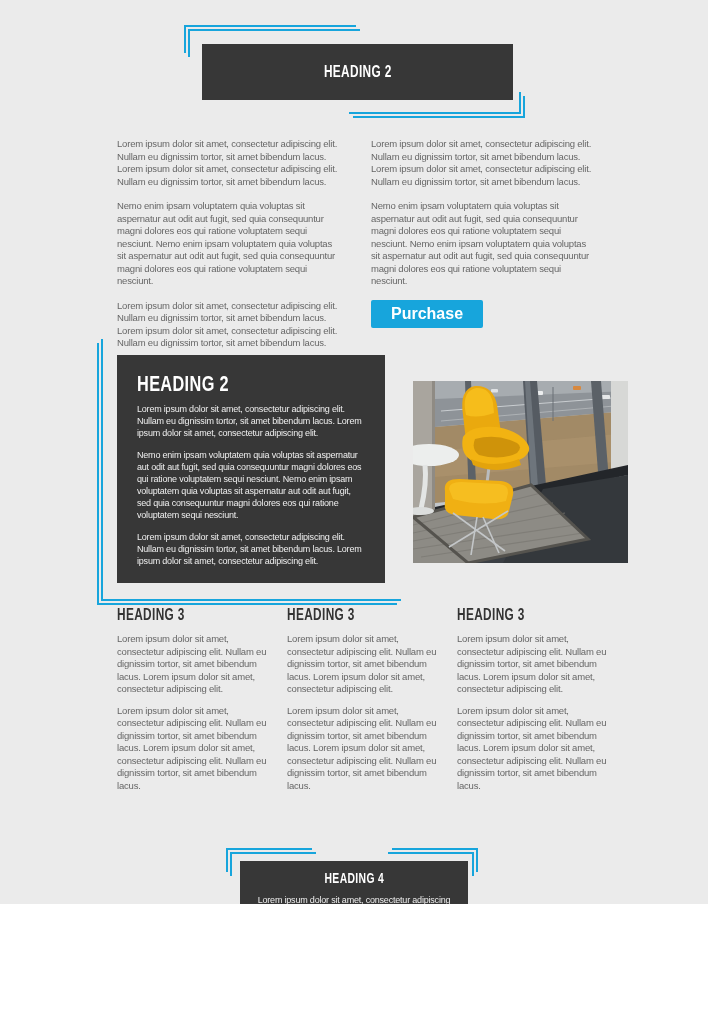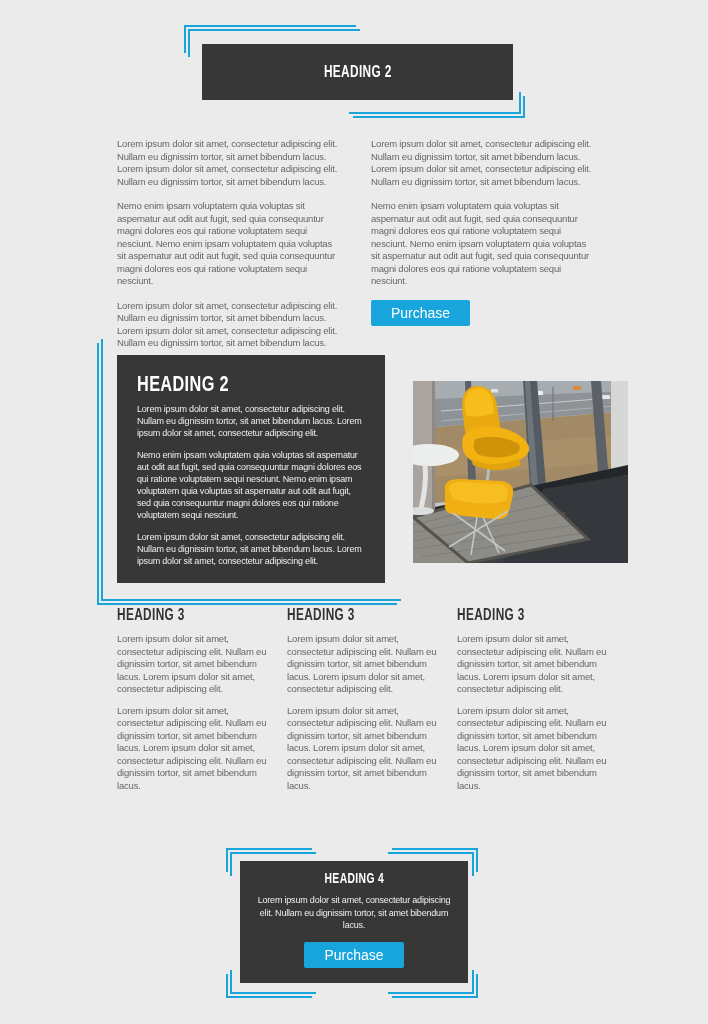--- a/index.html
+++ b/index.html
@@ -7,21 +7,21 @@
     --dark:#373737;
     --bg:#ebebeb;
     --body:#666666;
     --heading:#333333;
     --light:#efefef;
   }
   *{margin:0;padding:0;box-sizing:border-box;}
   html,body{background:#fff;}
   .page{
     position:relative;
-    width:708px;height:1024px;
+    width:708px;height:904px;
     background:var(--bg);
     font-family:"Liberation Sans", sans-serif;
     overflow:hidden;
   }
   .abs{position:absolute;}
 
   
   .bracket{position:absolute;pointer-events:none;}
   .bracket::before{content:"";position:absolute;}
   .b-tl{border-top:2px solid var(--accent);border-left:2px solid var(--accent);}
@@ -56,23 +56,24 @@
     font-size:9.5px;line-height:12.5px;letter-spacing:-.2px;
     color:var(--body);
     margin-bottom:12px;
   }
   .col-left{left:117px;top:138px;width:224px;}
   .col-right{left:371px;top:138px;width:224px;}
 
   .btn{
     display:inline-block;
     background:var(--accent);color:#fff;
-    font-size:14px;line-height:1;
+    font-size:16px;line-height:1;
     padding:6px 20px;border:none;border-radius:2px;
     cursor:pointer;
+    font-weight:bold;
   }
 
   
   .feature-box{
     left:117px;top:355px;width:268px;height:228px;
     padding:16px 20px;overflow:hidden;
   }
   .feature-title{font-size:22px;color:#fff;margin-bottom:6px;}
   .feature-box .para{color:var(--light);font-size:9px;line-height:12px;margin-bottom:10px;}
   .photo{left:413px;top:381px;width:215px;height:182px;display:block;}

